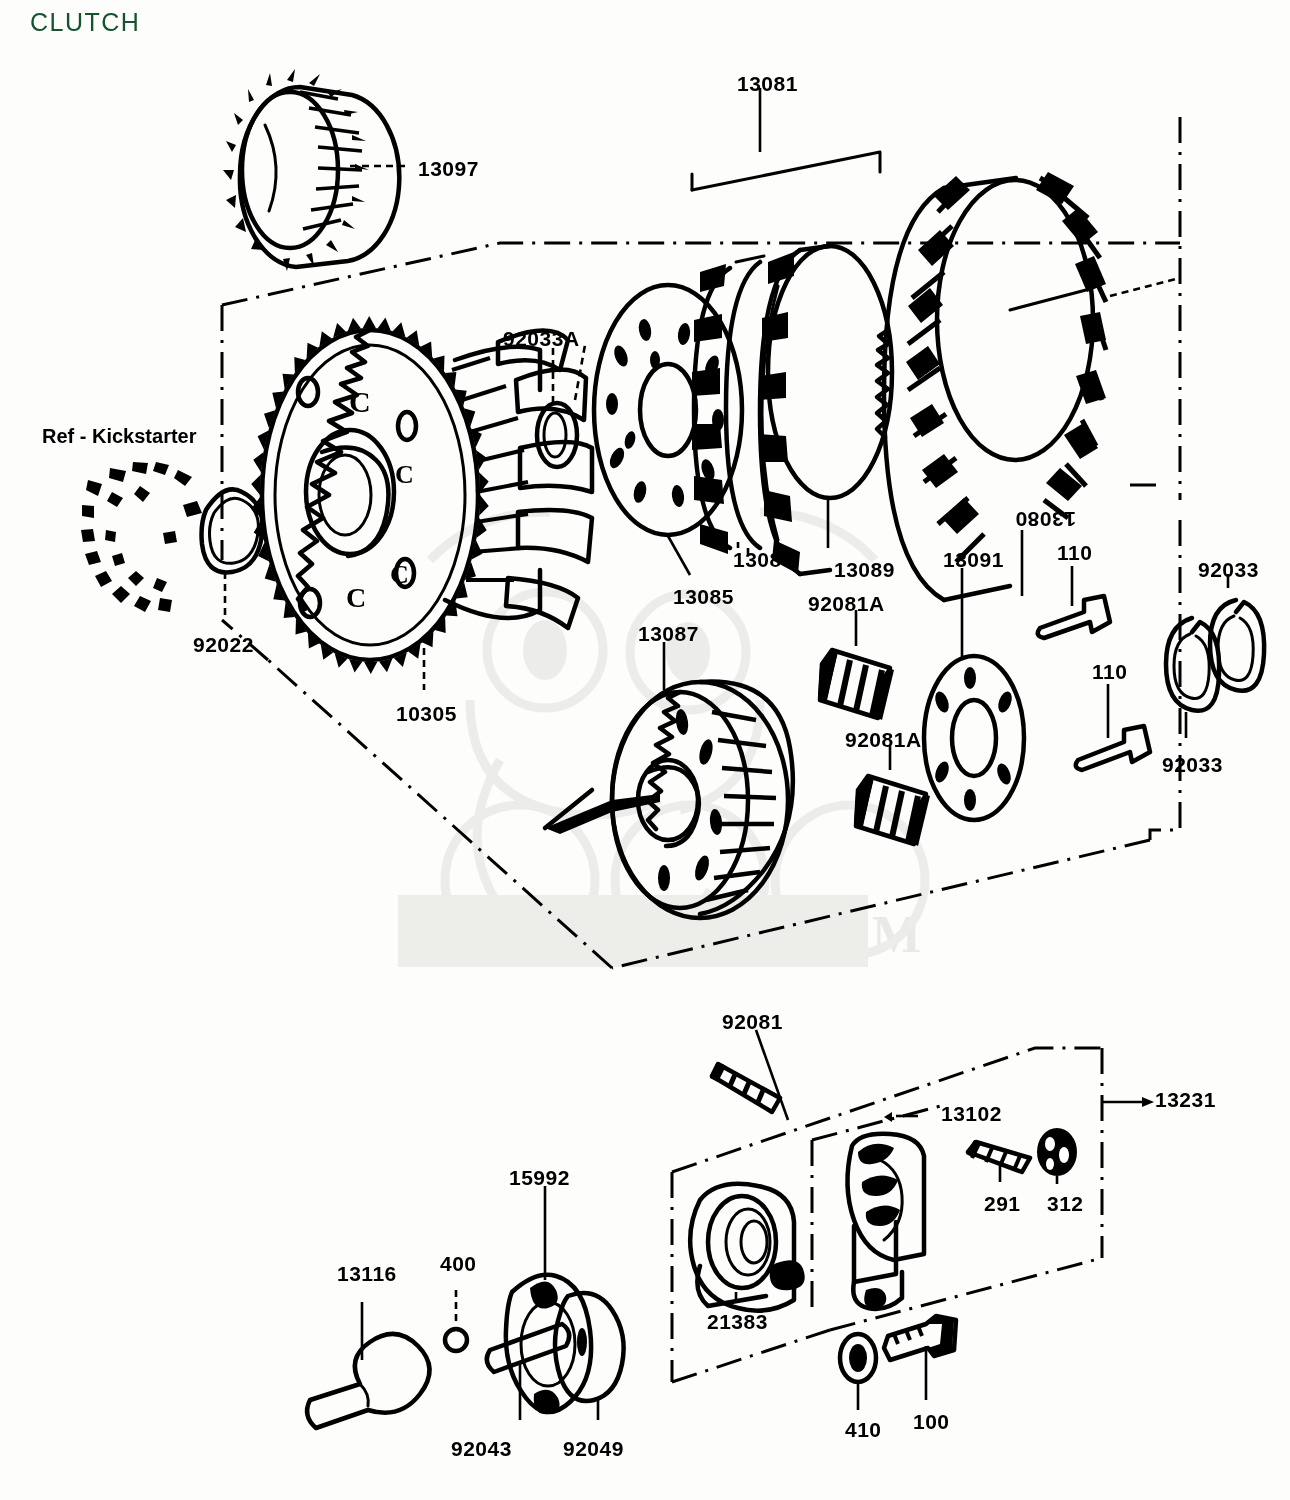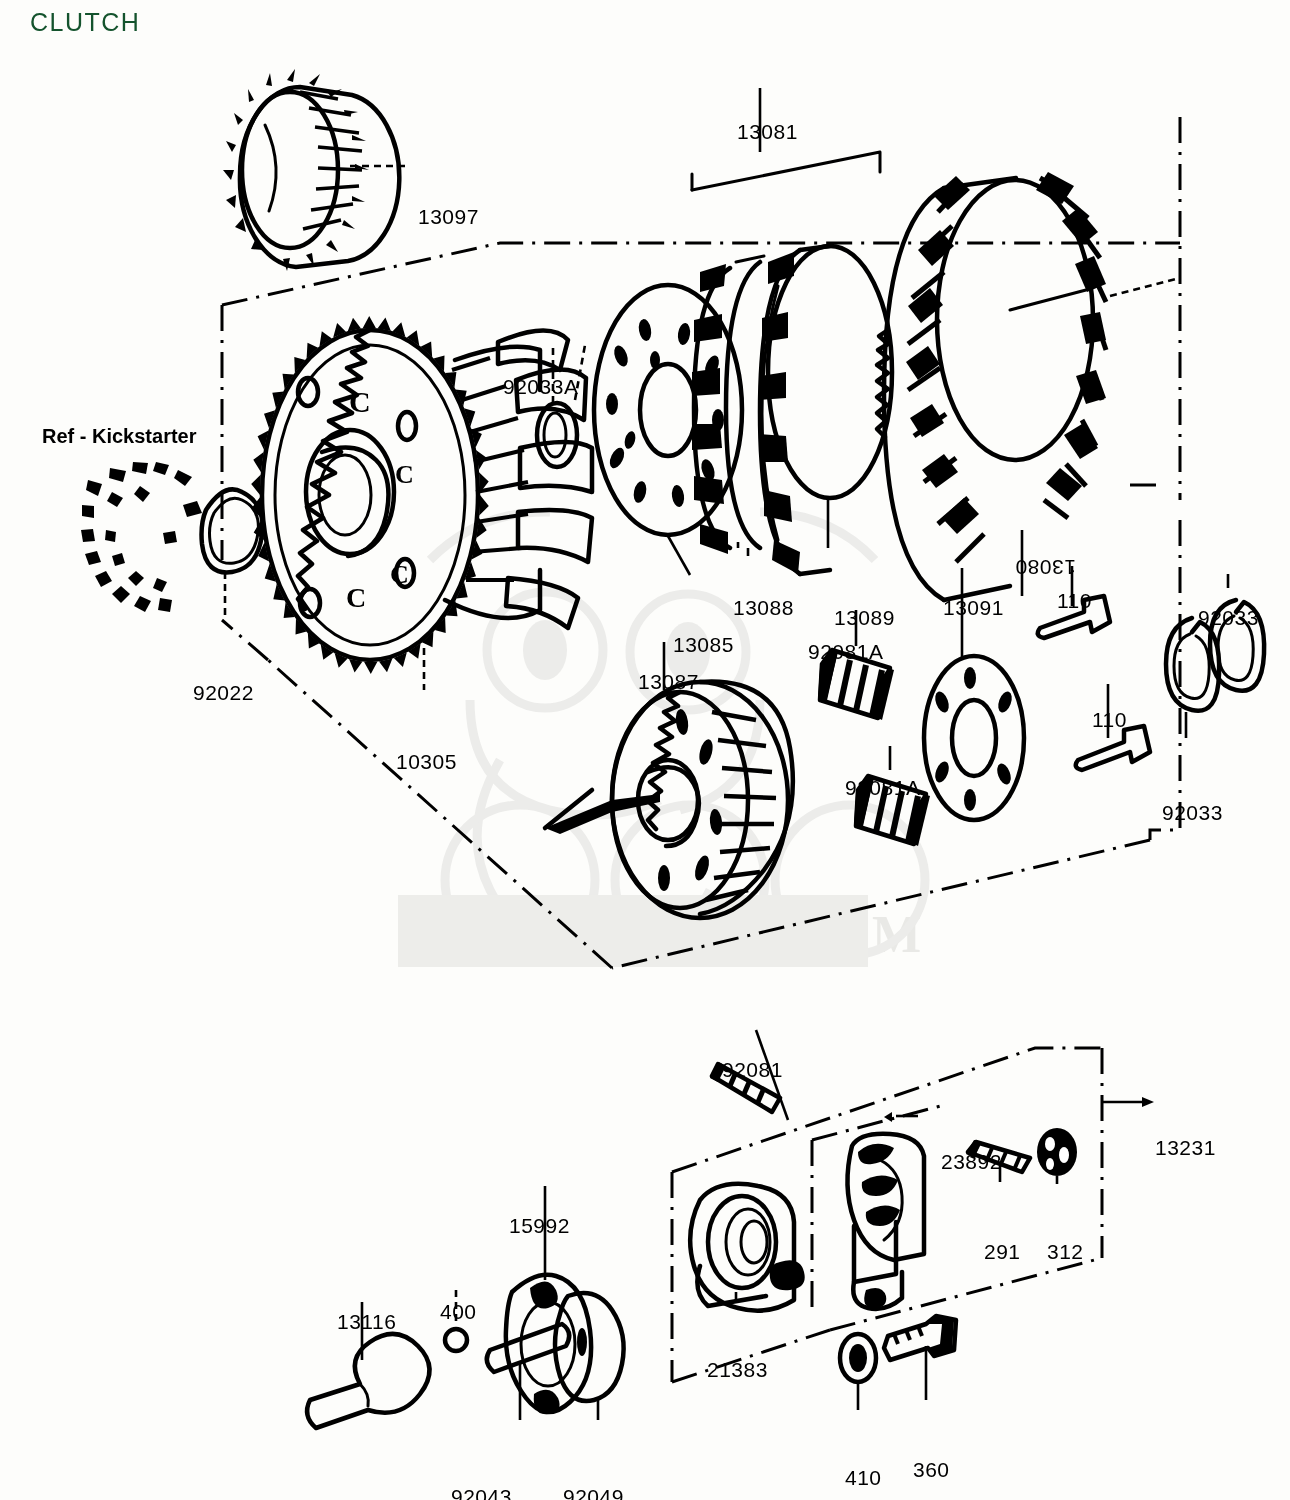--- a/index.html
+++ b/index.html
@@ -14,21 +14,21 @@
     font-size:25px;letter-spacing:1.5px;color:#14532d;
     font-family:"Liberation Sans",sans-serif;font-weight:400;
   }
   #footer-note{
     position:absolute;left:0;right:0;top:1443px;text-align:center;
     color:#c8102e;font-size:36px;font-family:"Liberation Serif",serif;
     letter-spacing:0px;white-space:nowrap;
   }
   .lbl{
     position:absolute;color:#000;font-family:"Liberation Sans",sans-serif;
-    font-weight:400;font-size:21px;letter-spacing:0.5px;white-space:nowrap;margin-top:48px;
+    font-weight:700;font-size:21px;letter-spacing:0.5px;white-space:nowrap;
   }
   .lbl.rot{transform:rotate(180deg);transform-origin:center center;}
   .note{
     position:absolute;color:#000;font-family:"Liberation Sans",sans-serif;
     font-weight:700;font-size:20px;white-space:nowrap;
   }
   svg.art{position:absolute;left:0;top:0;width:1290px;height:1500px;pointer-events:none;}
   .wm{
     position:absolute;color:#e9e9e6;font-family:"Liberation Serif",serif;
     font-weight:700;white-space:nowrap;user-select:none;
@@ -546,30 +546,30 @@
   <div class="lbl" style="left:943px;top:548px;">13091</div>
   <div class="lbl" style="left:1057px;top:541px;">110</div>
   <div class="lbl" style="left:1092px;top:660px;">110</div>
   <div class="lbl" style="left:1198px;top:558px;">92033</div>
   <div class="lbl" style="left:1162px;top:753px;">92033</div>
   <div class="lbl" style="left:638px;top:622px;">13087</div>
   <div class="lbl" style="left:808px;top:592px;">92081A</div>
   <div class="lbl" style="left:845px;top:728px;">92081A</div>
 
   <div class="lbl" style="left:722px;top:1010px;">92081</div>
-  <div class="lbl" style="left:941px;top:1102px;">23892</div>
+  <div class="lbl" style="left:941px;top:1102px;">13102</div>
   <div class="lbl" style="left:984px;top:1192px;">291</div>
   <div class="lbl" style="left:1047px;top:1192px;">312</div>
   <div class="lbl" style="left:1155px;top:1088px;">13231</div>
   <div class="lbl" style="left:707px;top:1310px;">21383</div>
 
   <div class="lbl" style="left:337px;top:1262px;">13116</div>
   <div class="lbl" style="left:440px;top:1252px;">400</div>
   <div class="lbl" style="left:509px;top:1166px;">15992</div>
   <div class="lbl" style="left:451px;top:1437px;">92043</div>
   <div class="lbl" style="left:563px;top:1437px;">92049</div>
   <div class="lbl" style="left:845px;top:1418px;">410</div>
-  <div class="lbl" style="left:913px;top:1410px;">360</div>
+  <div class="lbl" style="left:913px;top:1410px;">100</div>
 
   <div class="note" style="left:42px;top:425px;">Ref  -  Kickstarter</div>
 
 
 </div>
 
 </body></html>

